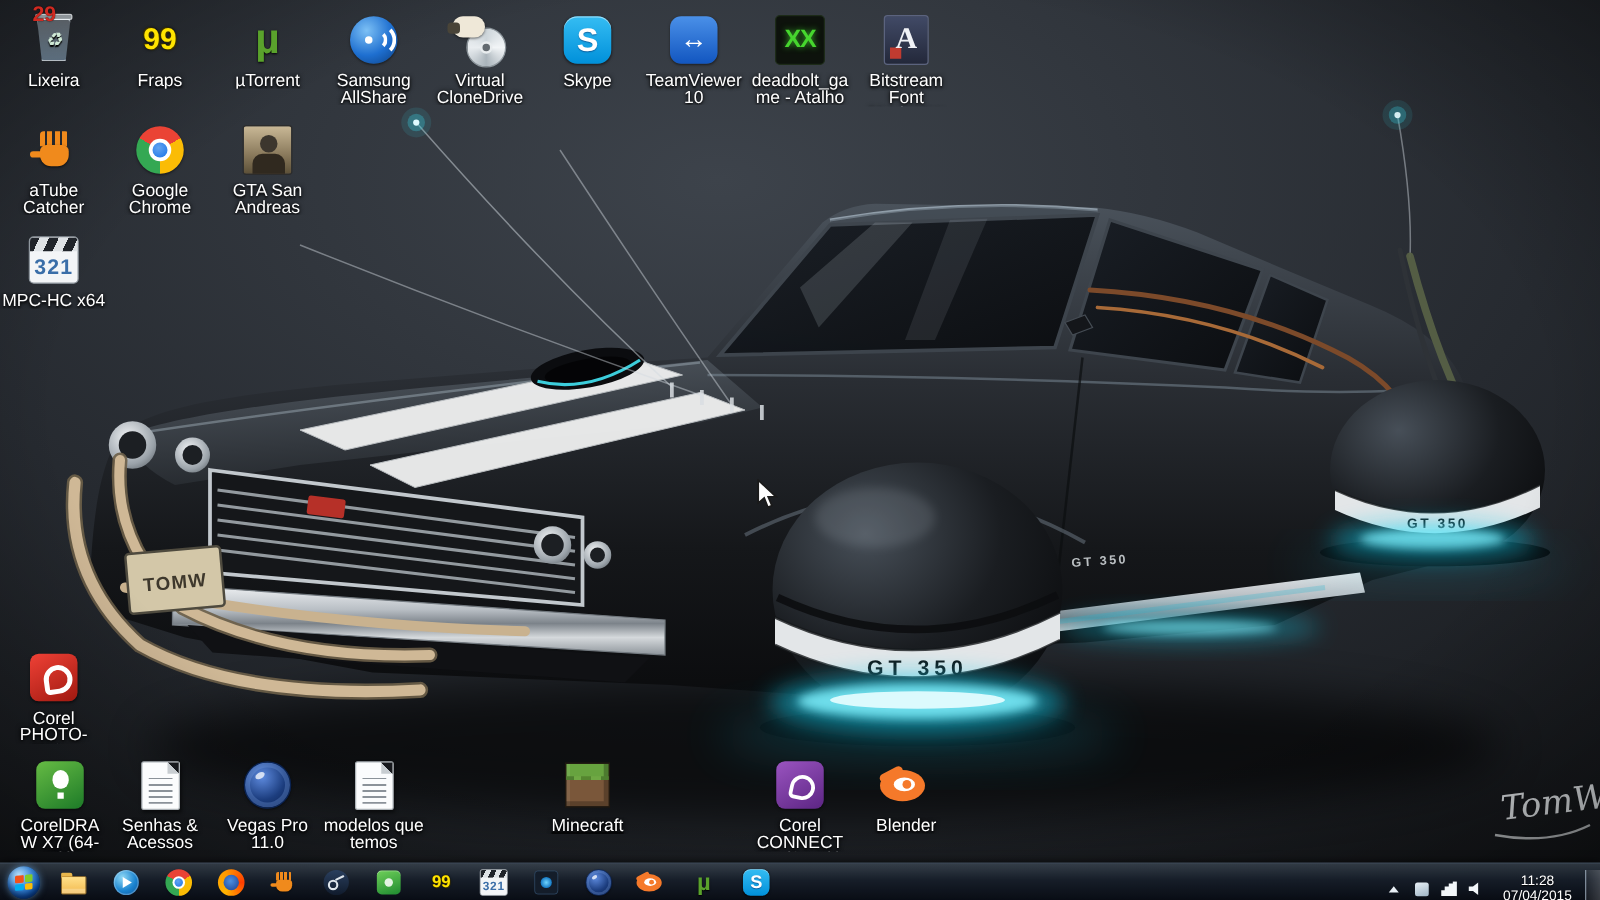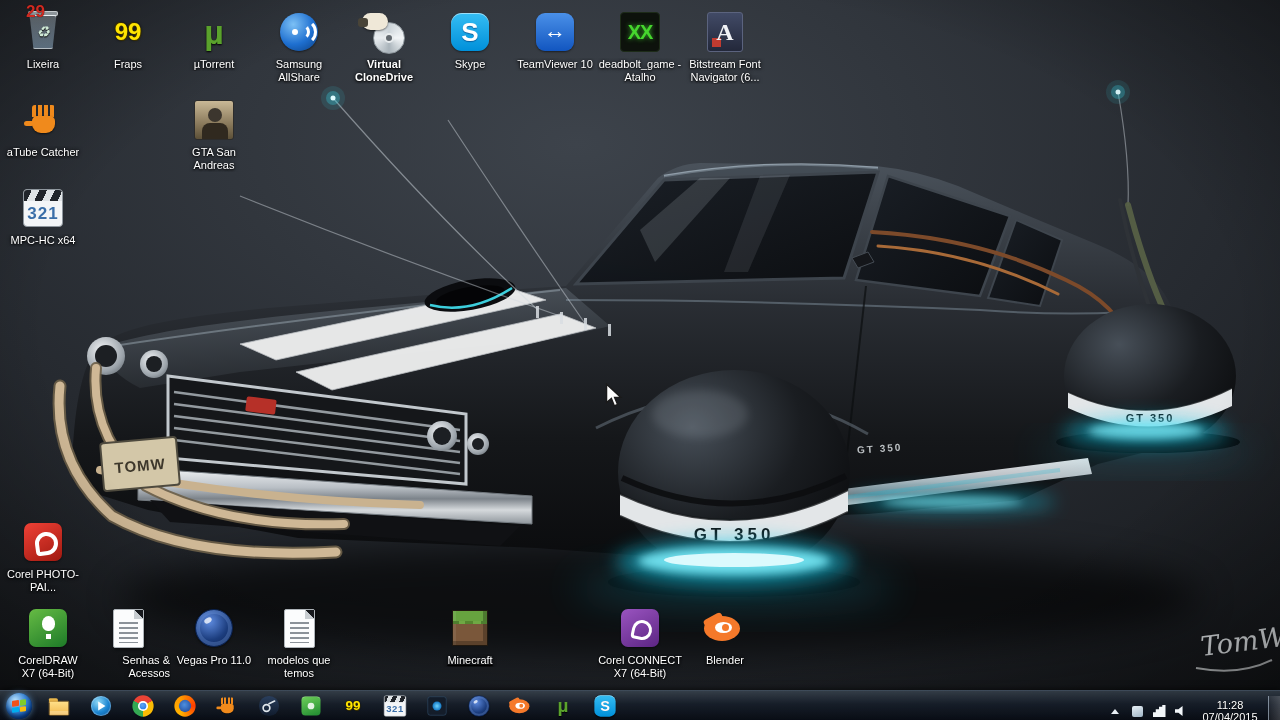--- a/index.html
+++ b/index.html
@@ -4,21 +4,21 @@
 <style>
 *{box-sizing:border-box}
 html,body{margin:0;padding:0}
 body{width:1280px;height:720px;position:relative;overflow:hidden;background:#17191d;font-family:"Liberation Sans",sans-serif}
 #wallpaper{position:absolute;left:0;top:0;width:1280px;height:720px;z-index:0}
 #fps{position:absolute;left:26px;top:2px;z-index:3;color:#cf2a21;font-weight:bold;font-size:17px;text-shadow:0 0 1px #000}
 #icons{position:absolute;left:0;top:0;right:0;bottom:30px;z-index:2}
 .icell{position:absolute;width:86px;text-align:center;cursor:default}
 .dicon{width:48px;height:48px;margin:0 auto;position:relative;display:flex;align-items:center;justify-content:center}
 .dicon i{display:block}
-.ilabel{margin-top:2px;font-size:11px;line-height:13px;color:#fff;text-shadow:0 1px 2px rgba(0,0,0,.95),0 0 4px rgba(0,0,0,.9);max-height:27px;overflow:hidden;padding:0 1px;word-wrap:break-word}
+.ilabel{margin-top:2px;font-size:14px;line-height:13px;color:#fff;text-shadow:0 1px 2px rgba(0,0,0,.95),0 0 4px rgba(0,0,0,.9);max-height:27px;overflow:hidden;padding:0 1px;word-wrap:break-word}
 .gtext{position:absolute;left:0;right:0;top:50%;transform:translateY(-50%);text-align:center;z-index:2}
 
 
 .k-recycle .bin{position:relative;width:28px;height:34px;background:linear-gradient(180deg,rgba(225,240,250,.30),rgba(140,170,195,.55));border:1px solid rgba(240,250,255,.6);border-radius:3px 3px 6px 6px;clip-path:polygon(2% 0,98% 0,84% 100%,16% 100%)}
 .k-recycle .bin::after{content:"♻";position:absolute;left:0;right:0;top:7px;text-align:center;color:#cfe9d6;font-size:15px;text-shadow:0 1px 1px #000}
 .k-recycle .lid{position:absolute;top:3px;left:9px;width:30px;height:5px;background:rgba(235,245,252,.55);border:1px solid rgba(255,255,255,.5);border-radius:2px}
 .k-fraps .gtext{color:#ffe400;font-weight:bold;font-size:24px;text-shadow:1px 1px 0 #3a3000,-1px -1px 0 #3a3000,0 0 3px #000}
 .k-utorrent .gtext{color:#5aa22c;font-weight:bold;font-size:34px;text-shadow:0 1px 2px #000}
 .k-allshare .orb{width:38px;height:38px;border-radius:50%;background:radial-gradient(circle at 35% 30%,#7cc0f5,#1e6fd0 55%,#0b3e80);box-shadow:0 1px 2px rgba(0,0,0,.5)}
 .k-allshare .a1,.k-allshare .a2{position:absolute;border:3px solid transparent;border-right-color:#fff;border-radius:50%}
@@ -332,21 +332,21 @@
       </div>
       <div class="icell" style="left: 256px; top: 8px;">
         <div class="dicon k-allshare">
           <i class="orb"></i>
           <i class="a2"></i>
           <i class="a1"></i>
           <i class="dot"></i>
         </div>
         <div class="ilabel">Samsung AllShare</div>
       </div>
-      <div class="icell" style="left: 341px; top: 8px; font-weight: bold;">
+      <div class="icell" style="left: 341px; top: 8px;">
         <div class="dicon k-clonedrive">
           <i class="disc"></i>
           <i class="sheep"></i>
         </div>
         <div class="ilabel">Virtual CloneDrive</div>
       </div>
       <div class="icell" style="left: 427px; top: 8px;">
         <div class="dicon k-skype">
           <i class="sq"></i>
           <span class="gtext">S</span>
@@ -374,20 +374,26 @@
         <div class="ilabel">Bitstream Font Navigator (6...</div>
       </div>
       <div class="icell" style="left: 0px; top: 96px;">
         <div class="dicon k-atube">
           <i class="fingers"></i>
           <i class="palm"></i>
           <i class="thumb"></i>
         </div>
         <div class="ilabel">aTube Catcher</div>
       </div>
+      <div class="icell" style="left: 85px; top: 96px;">
+        <div class="dicon k-chrome">
+          <i class="orb"></i>
+        </div>
+        <div class="ilabel">Google Chrome</div>
+      </div>
       <div class="icell" style="left: 171px; top: 96px;">
         <div class="dicon k-gta">
           <i class="ph"></i>
         </div>
         <div class="ilabel">GTA San Andreas</div>
       </div>
       <div class="icell" style="left: 0px; top: 184px;">
         <div class="dicon k-mpc">
           <i class="card"></i>
           <span class="gtext">321</span>
@@ -399,21 +405,21 @@
           <i class="sq"></i>
         </div>
         <div class="ilabel">Corel PHOTO-PAI...</div>
       </div>
       <div class="icell" style="left: 0px; top: 604px; padding-left: 10px;">
         <div class="dicon k-coreldraw">
           <i class="sq"></i>
         </div>
         <div class="ilabel">CorelDRAW X7 (64-Bit)</div>
       </div>
-      <div class="icell" style="left: 85px; top: 604px; text-align: right;">
+      <div class="icell" style="left: 85px; top: 604px;">
         <div class="dicon k-textfile">
           <i class="page"></i>
         </div>
         <div class="ilabel">Senhas &amp; Acessos</div>
       </div>
       <div class="icell" style="left: 171px; top: 604px;">
         <div class="dicon k-vegas">
           <i class="orb"></i>
         </div>
         <div class="ilabel">Vegas Pro 11.0</div>

